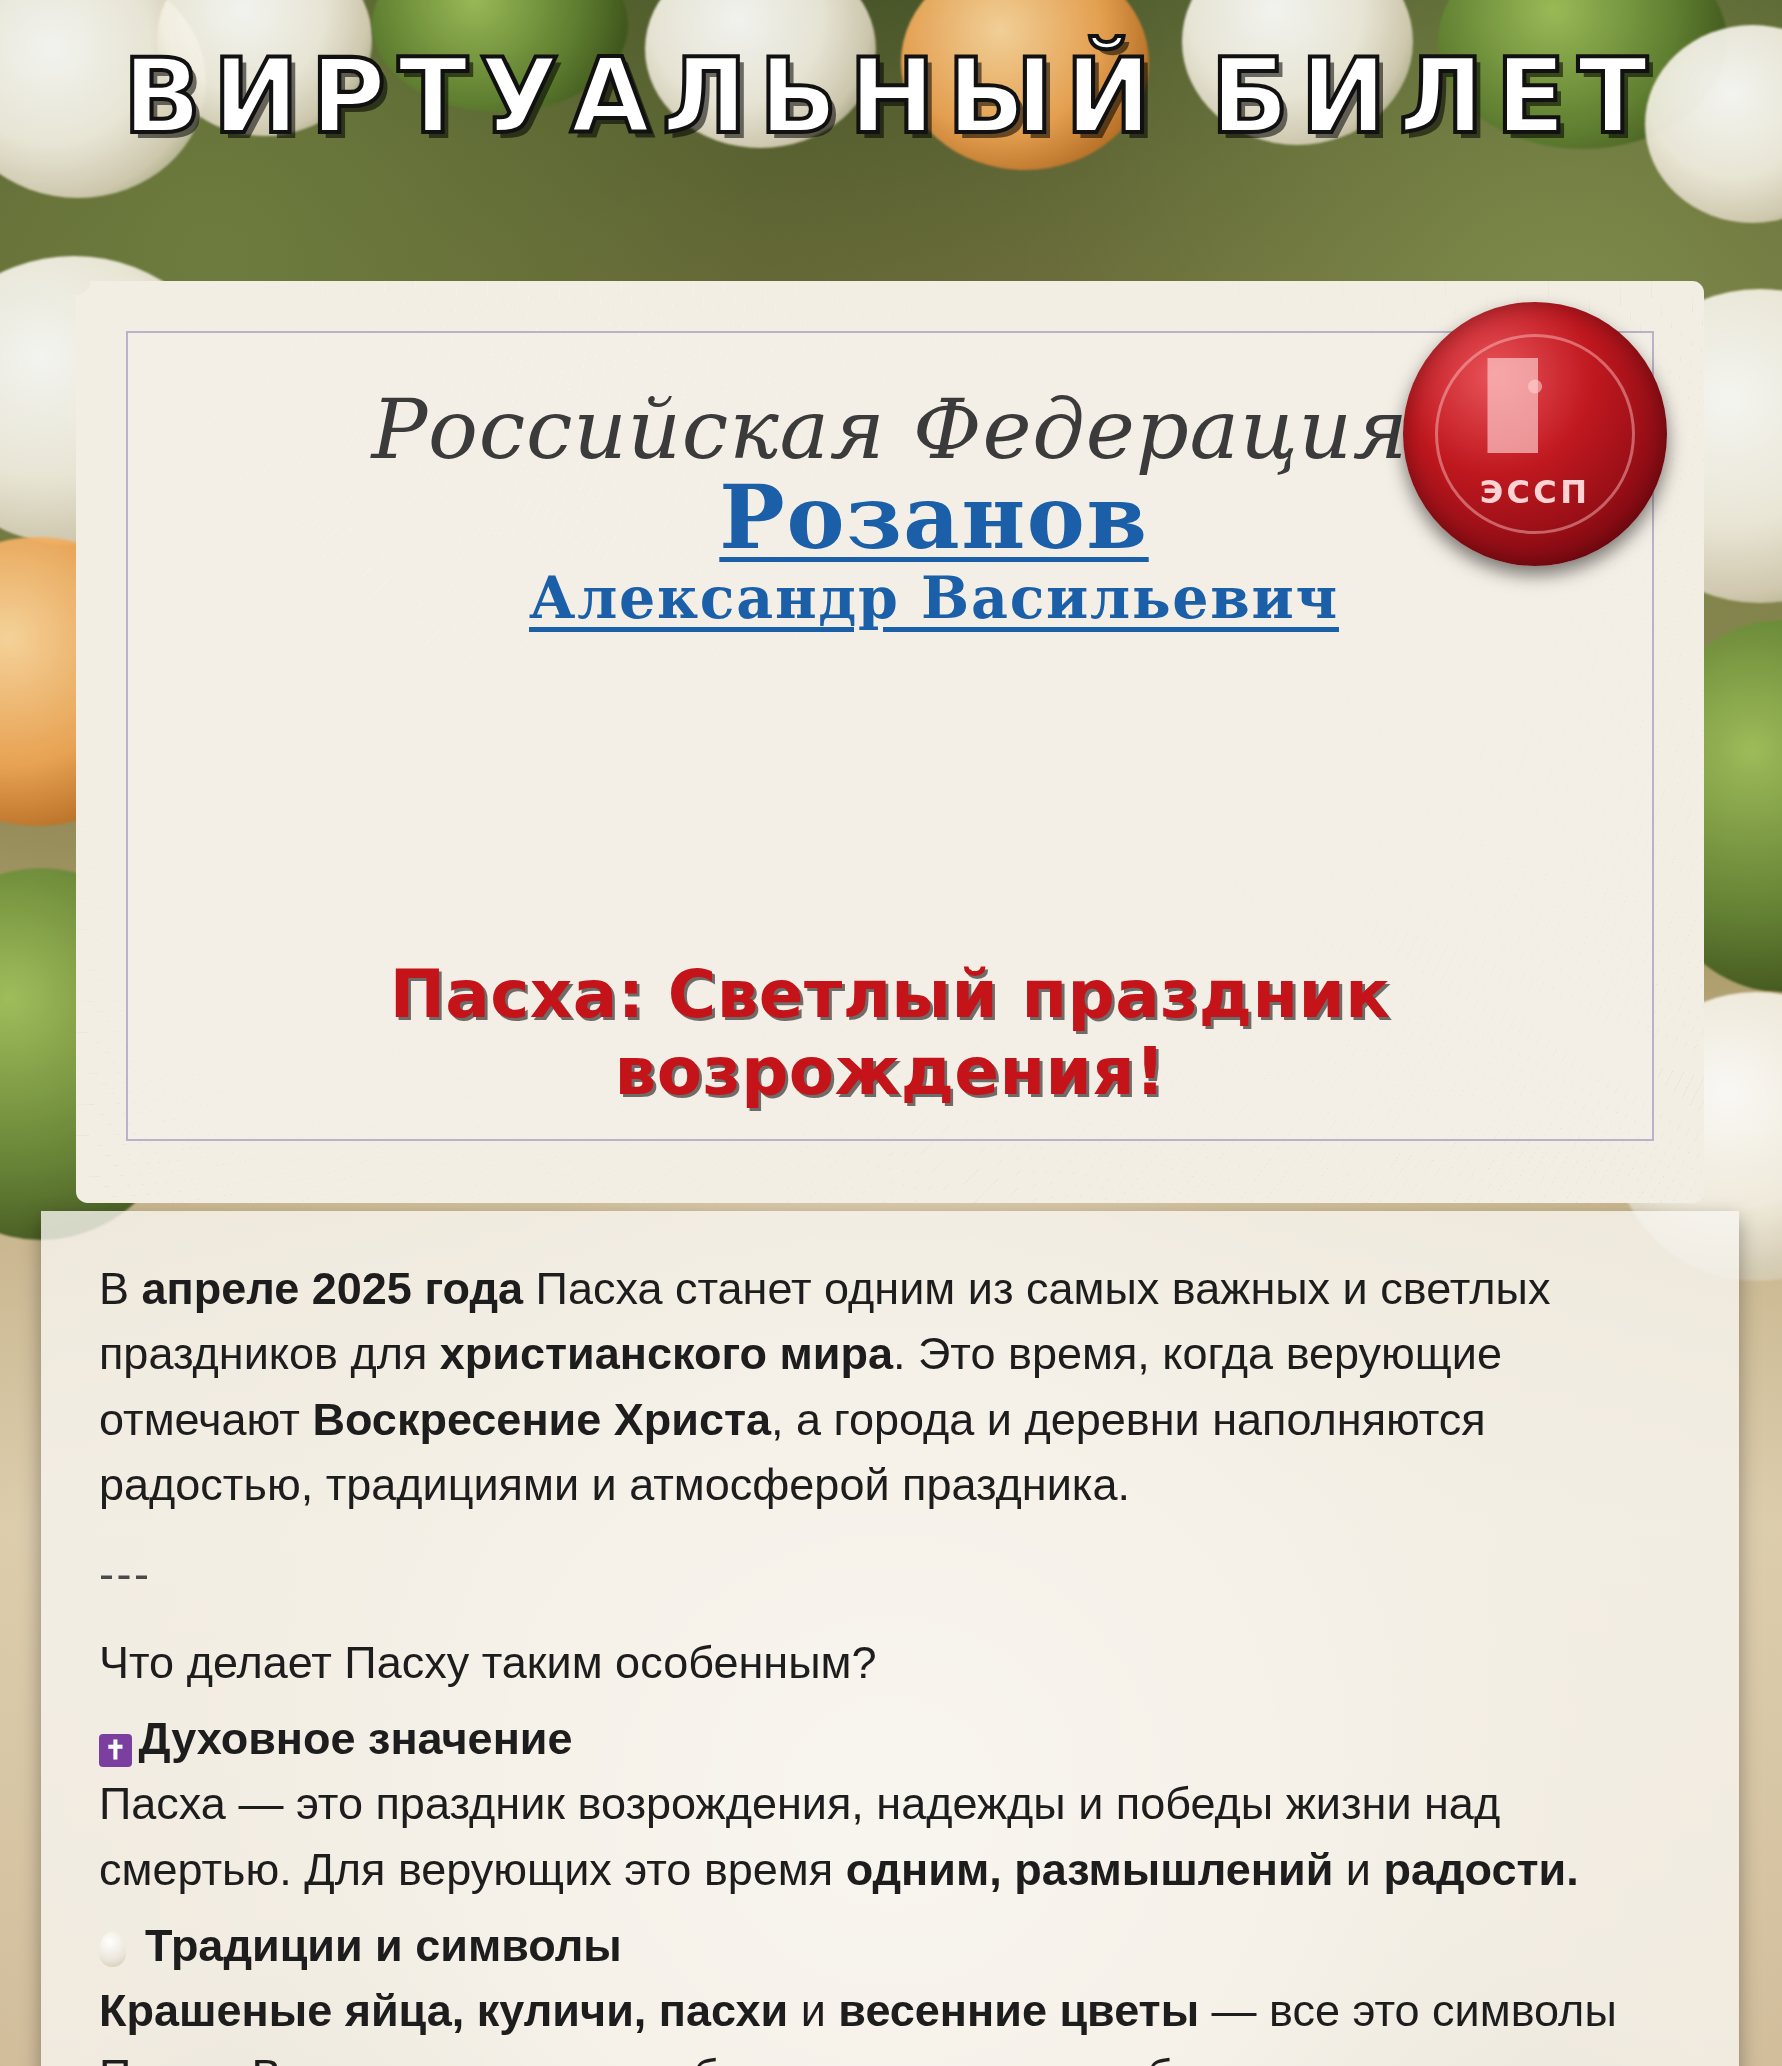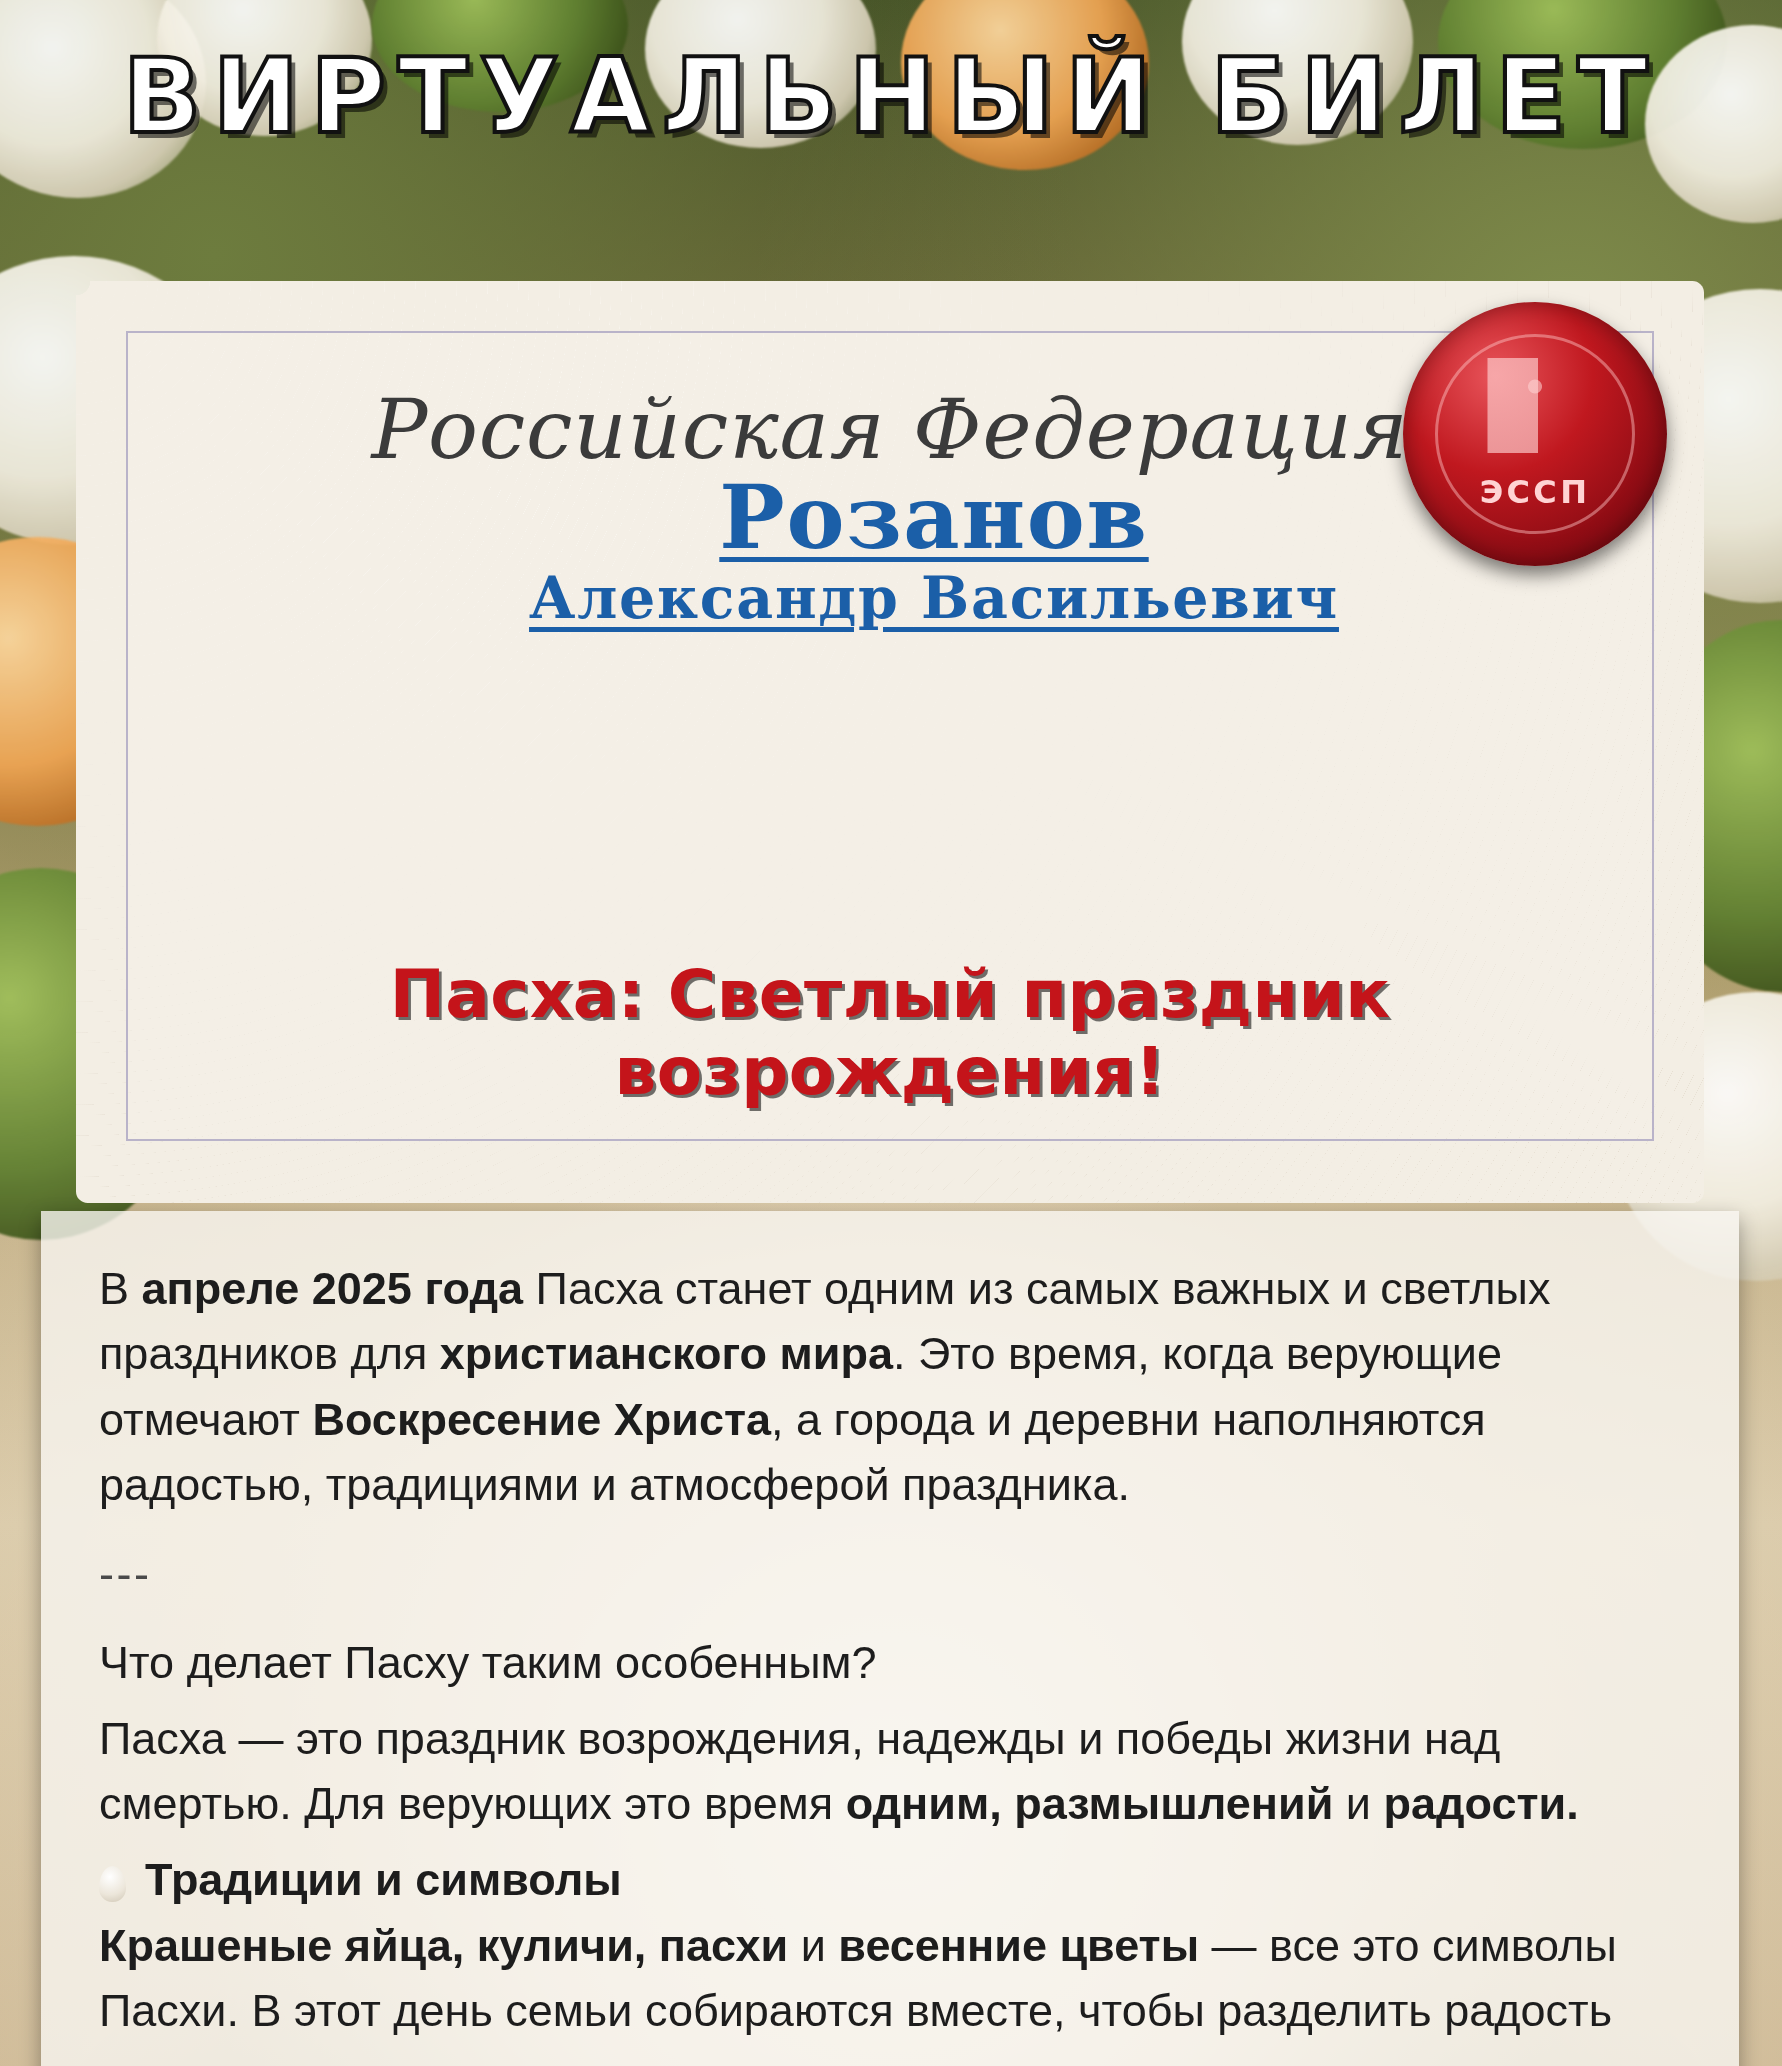--- a/index.html
+++ b/index.html
@@ -291,20 +291,23 @@
     <span>В </span><b>апреле 2025 года</b><span> Пасха станет одним из самых важных и светлых праздников для </span><b>христианского мира</b><span>. Это время, когда верующие отмечают </span><b>Воскресение Христа</b><span>, а города и деревни наполняются радостью, традициями и атмосферой праздника.</span>
   </p>
 
   <div class="spacer"></div>
   <p class="rule">---</p>
   <div class="spacer"></div>
 
   <p>Что делает Пасху таким особенным?</p>
 
   <div class="blk">
+    <p class="sec-title">
+      <span class="emo emo-cross">✝</span><span>Духовное значение</span>
+    </p>
     <p>
       <span>Пасха — это праздник возрождения, надежды и победы жизни над смертью. Для верующих это время </span><b>одним, размышлений</b><span> и </span><b>радости.</b>
     </p>
   </div>
 
   <div class="blk">
     <p class="sec-title">
       <span class="emo emo-egg"></span> <span>Традиции и символы</span>
     </p>
     <p>

